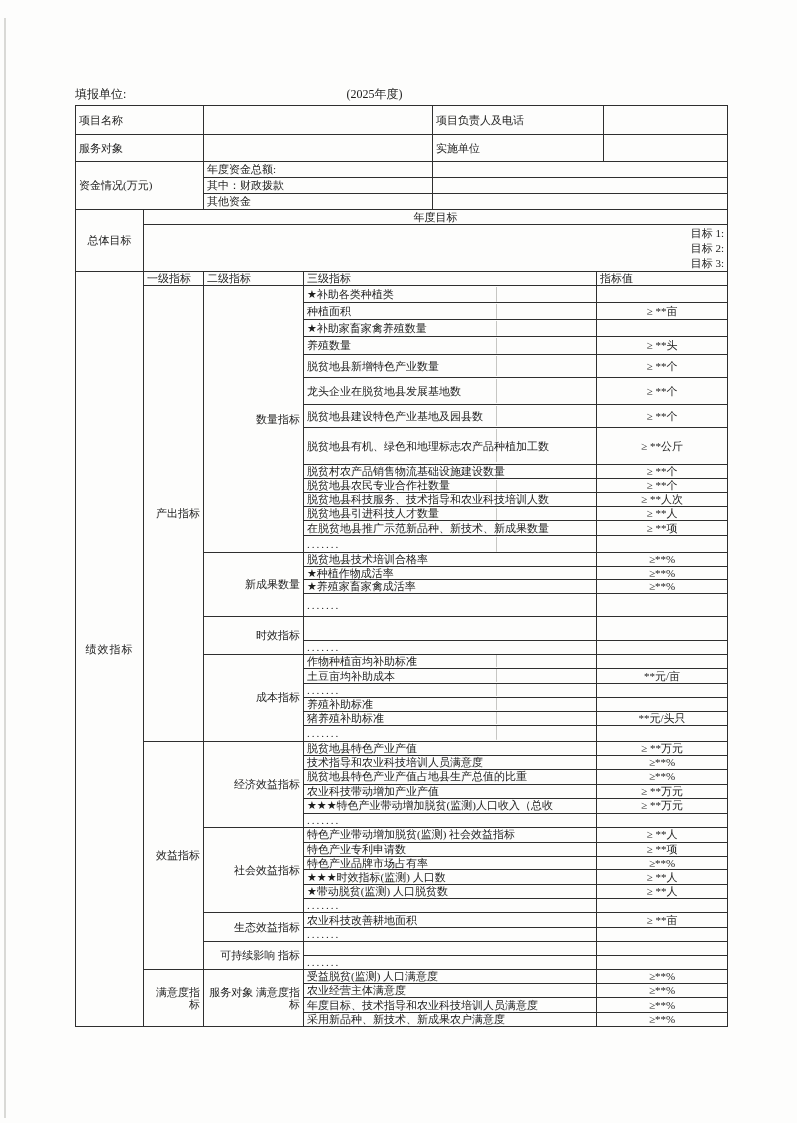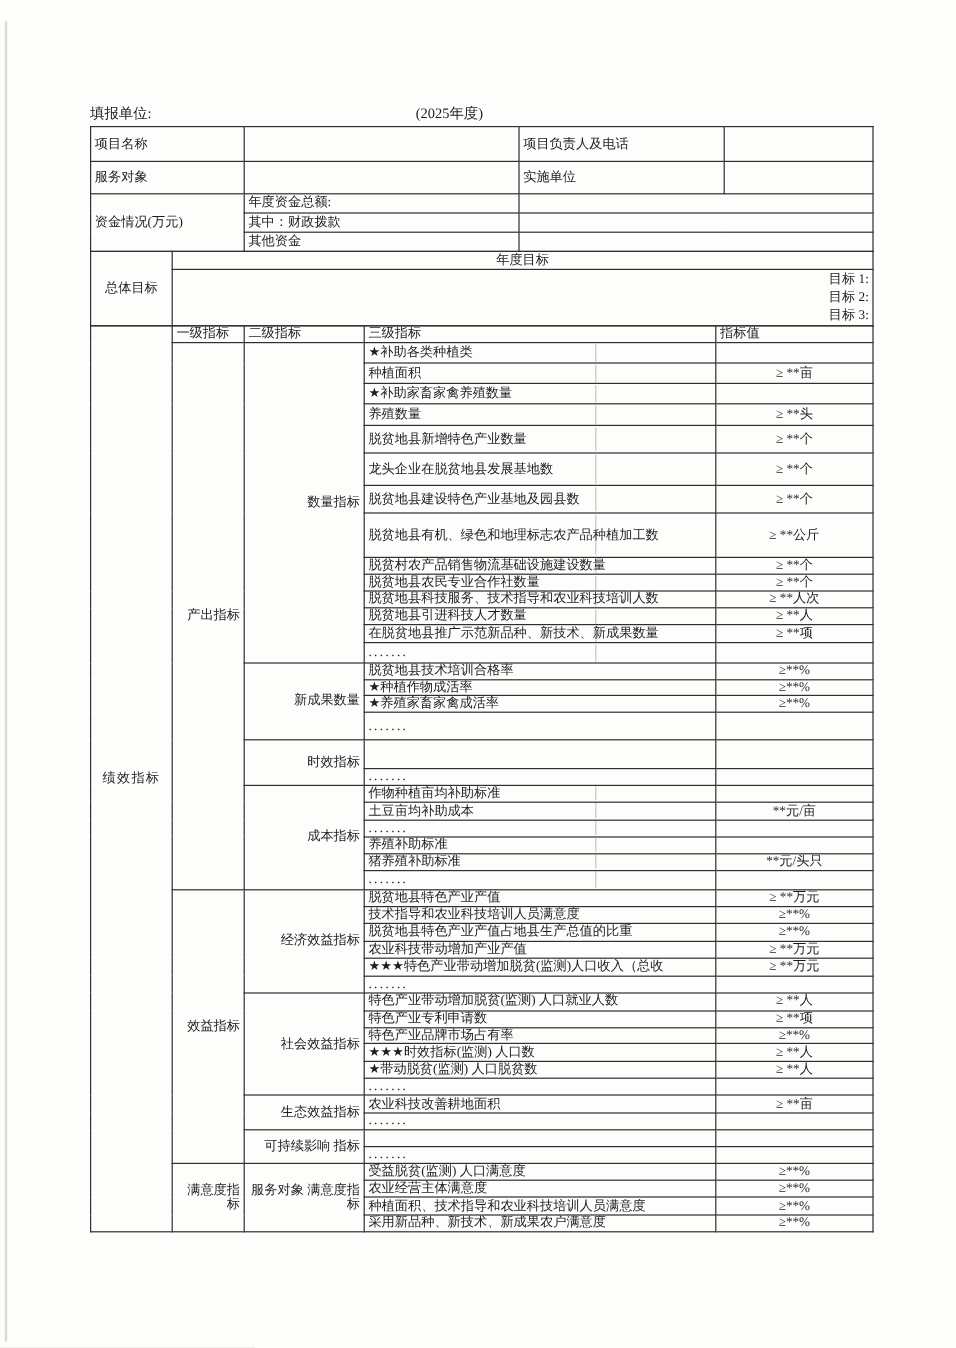--- a/index.html
+++ b/index.html
@@ -244,21 +244,21 @@
           <tr style="height: 15px;">
             <td class="t3">★★★特色产业带动增加脱贫(监测)人口收入（总收</td>
             <td class="val">≥ **万元</td>
           </tr>
           <tr style="height: 14px;">
             <td class="t3 dots">.......</td>
             <td class="val"></td>
           </tr>
           <tr style="height: 15px;">
             <td class="lvl2" rowspan="6">社会效益指标</td>
-            <td class="t3">特色产业带动增加脱贫(监测) 人口就业人数</td>
+            <td class="t3">特色产业带动增加脱贫(监测) 社会效益指标</td>
             <td class="val">≥ **人</td>
           </tr>
           <tr style="height: 14px;">
             <td class="t3">特色产业专利申请数</td>
             <td class="val">≥ **项</td>
           </tr>
           <tr style="height: 13px;">
             <td class="t3">特色产业品牌市场占有率</td>
             <td class="val">≥**%</td>
           </tr>
@@ -296,21 +296,21 @@
             <td class="lvl1" rowspan="4">满意度指标</td>
             <td class="lvl2" rowspan="4">服务对象 满意度指标</td>
             <td class="t3">受益脱贫(监测) 人口满意度</td>
             <td class="val">≥**%</td>
           </tr>
           <tr style="height: 14px;">
             <td class="t3">农业经营主体满意度</td>
             <td class="val">≥**%</td>
           </tr>
           <tr style="height: 15px;">
-            <td class="t3">种植面积、技术指导和农业科技培训人员满意度</td>
+            <td class="t3">年度目标、技术指导和农业科技培训人员满意度</td>
             <td class="val">≥**%</td>
           </tr>
           <tr style="height: 14px;">
             <td class="t3">采用新品种、新技术、新成果农户满意度</td>
             <td class="val">≥**%</td>
           </tr>
         </tbody>
     </table>
 
   </div>

